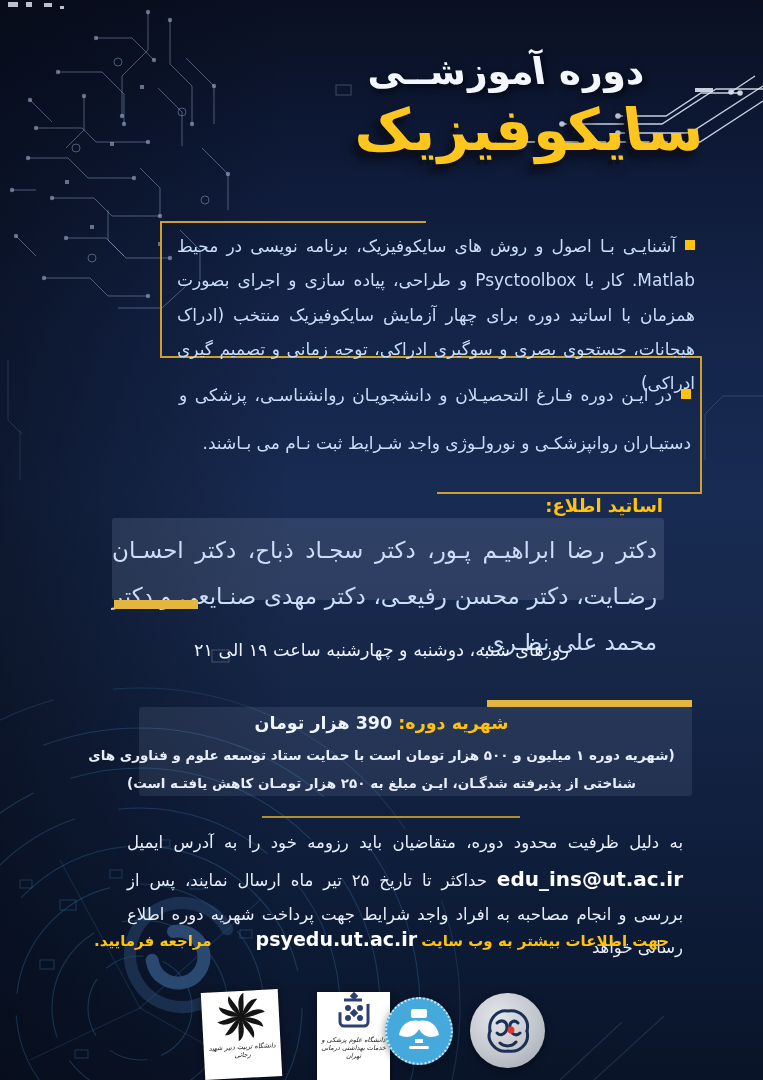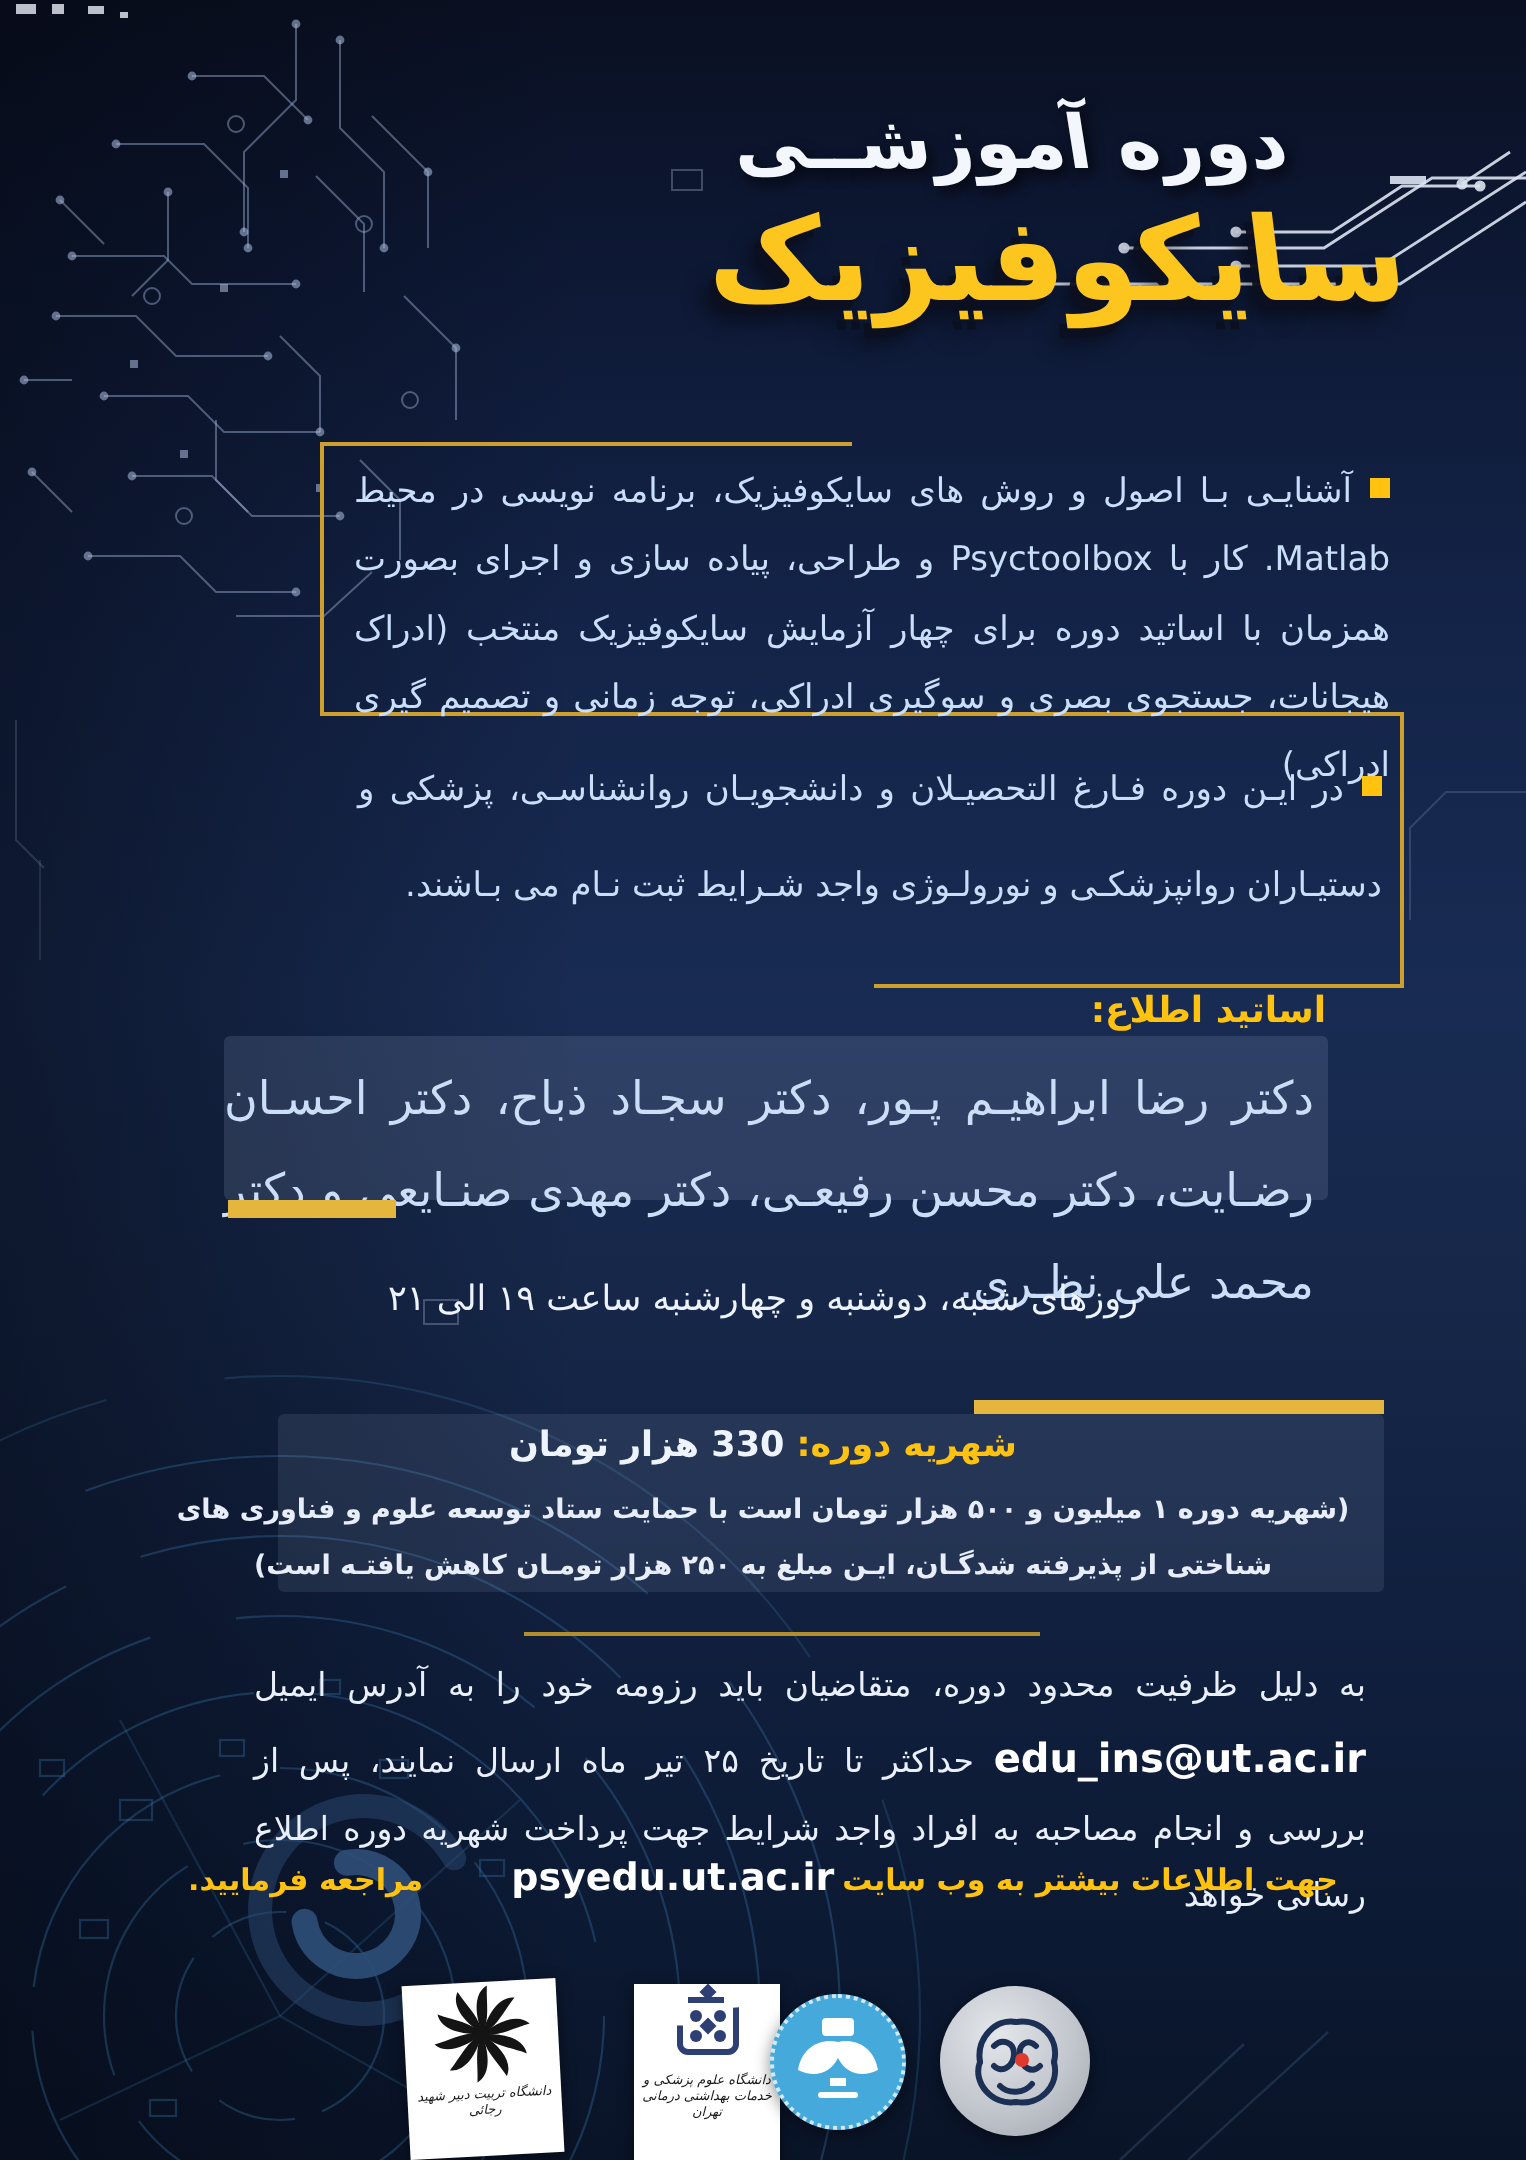--- a/index.html
+++ b/index.html
@@ -211,21 +211,21 @@
   <div class="abs names-panel"></div>
   <div class="abs names">دکتر رضا ابراهیـم پـور، دکتر سجـاد ذباح، دکتر احسـان رضـایت، دکتر محسن رفیعـی، دکتر مهدی صنـایعی و دکتر محمد علی نظـری.</div>
   <div class="abs bar-names"></div>
 
   <div class="abs schedule">
     <div class="line2">روزهای شنبه، دوشنبه و چهارشنبه ساعت ۱۹ الی ۲۱</div>
   </div>
 
   <div class="abs bar-tuition"></div>
   <div class="abs tuition-panel"></div>
-  <div class="abs tuition-line"><span class="lbl">شهریه دوره:</span> <span>330 هزار تومان</span></div>
+  <div class="abs tuition-line"><span class="lbl">شهریه دوره:</span> <span>390 هزار تومان</span></div>
   <div class="abs tuition-note">(شهریه دوره ۱ میلیون و ۵۰۰ هزار تومان است با حمایت ستاد توسعه علوم و فناوری های شناختی از پذیرفته شدگـان، ایـن مبلغ به ۲۵۰ هزار تومـان کاهش یافتـه است)</div>
 
   <div class="abs sep-contact"></div>
   <div class="abs contact"><span>به دلیل ظرفیت محدود دوره، متقاضیان باید رزومه خود را به آدرس ایمیل</span>
     <span class="email">edu_ins@ut.ac.ir</span>
     <span>حداکثر تا تاریخ ۲۵ تیر ماه ارسال نمایند، پس از بررسی و انجام مصاحبه به افراد واجد شرایط جهت پرداخت شهریه دوره اطلاع رسانی خواهد</span></div>
 
   <div class="abs website"><span>جهت اطلاعات بیشتر به وب سایت</span><span class="url">psyedu.ut.ac.ir</span><span>مراجعه فرمایید.</span></div>
 
   <div class="abs logo-card logo-rajaee">

